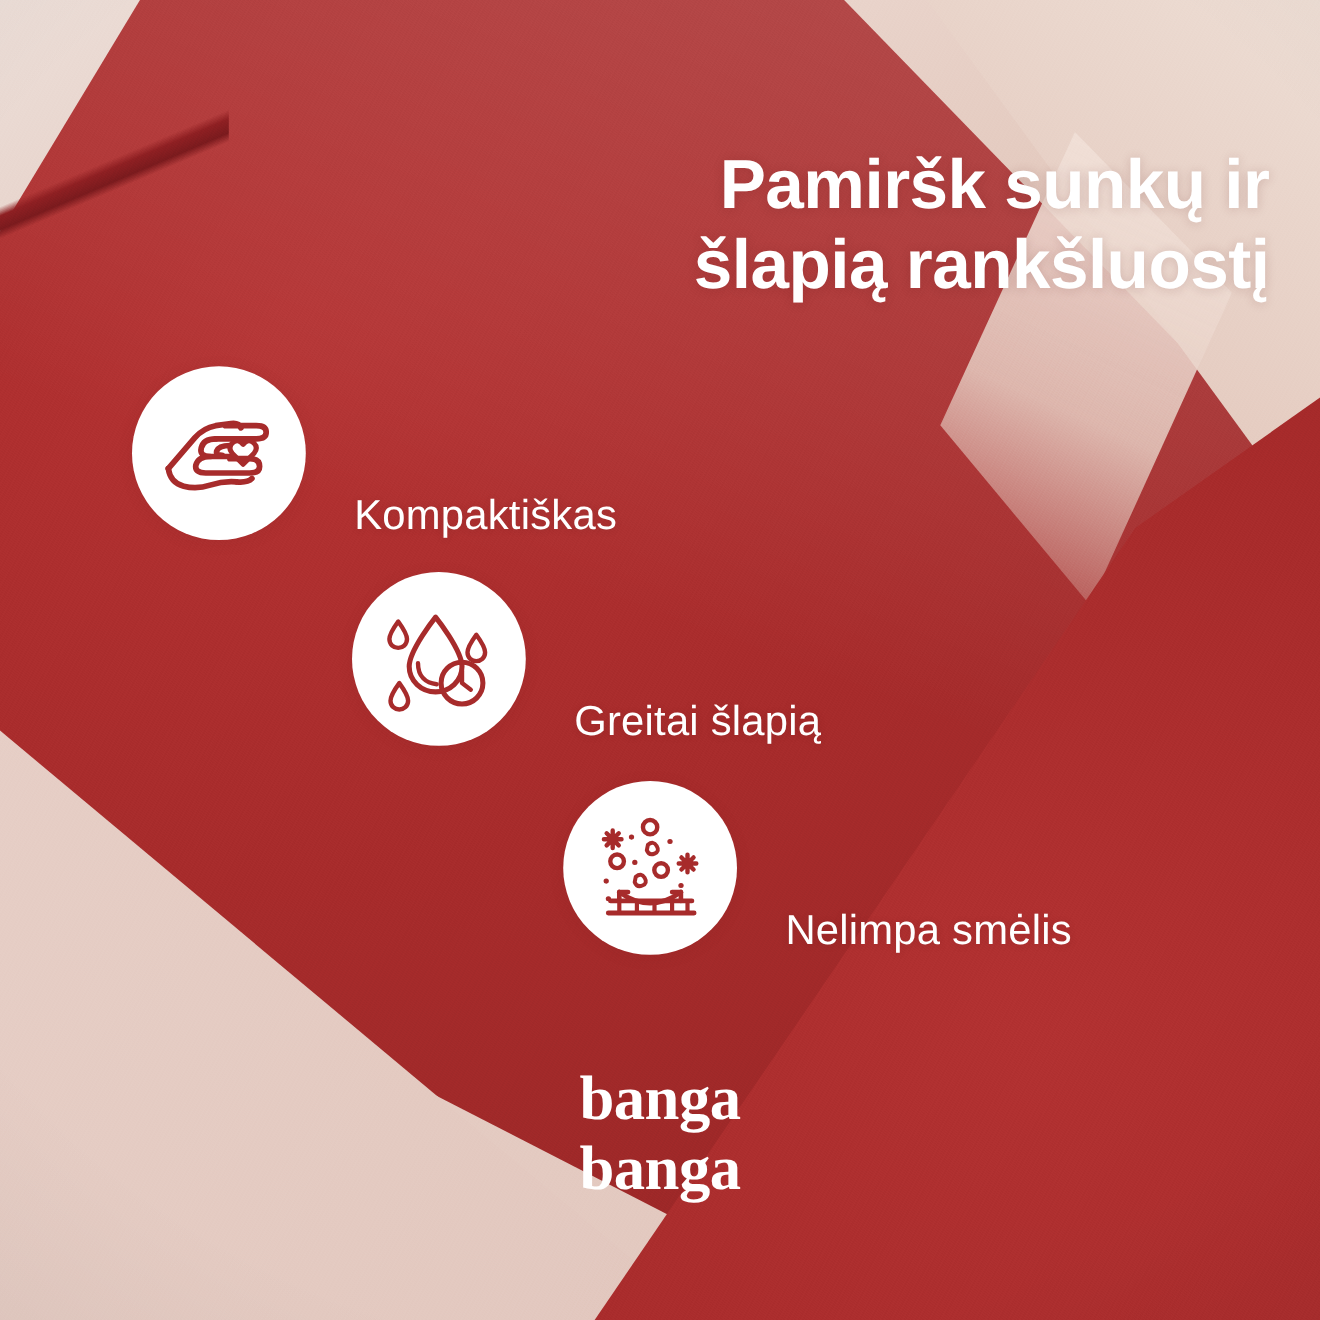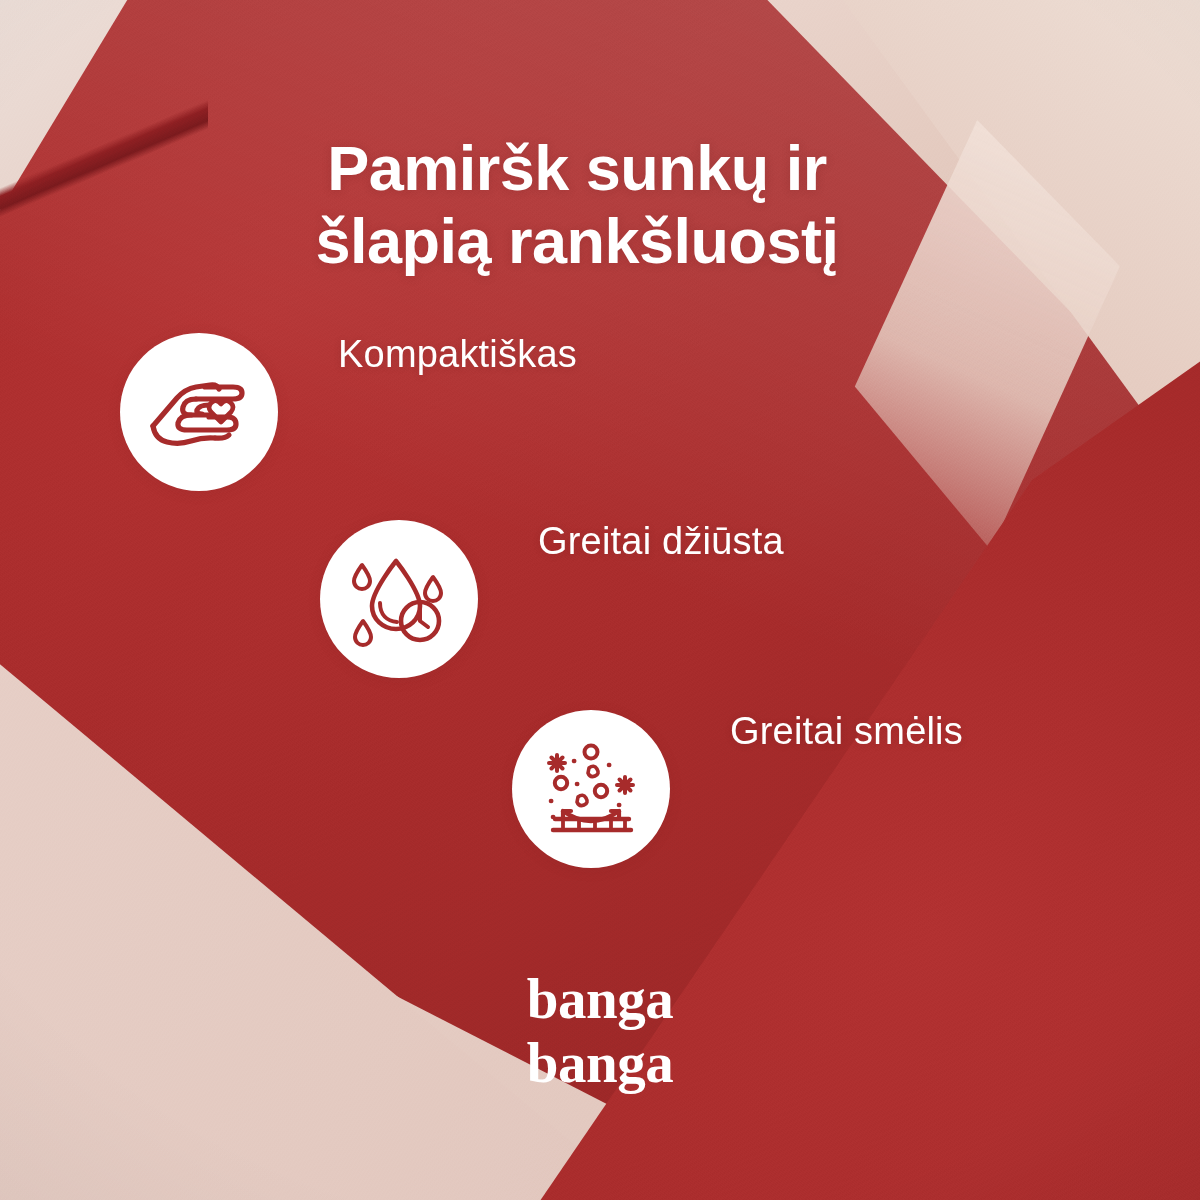--- a/index.html
+++ b/index.html
@@ -91,36 +91,36 @@
   }
   .bg-vignette{
     position:absolute; inset:0;
     background:radial-gradient(120% 110% at 50% 45%, rgba(0,0,0,0) 52%, rgba(0,0,0,.12) 100%);
   }
 
   
   .headline{
     position:absolute;
     left:0; right:46px; top:132px;
-    text-align:center;
+    text-align:right;
     color:#FFFFFF;
     font-weight:800;
     font-size:63px;
     line-height:1.16;
     letter-spacing:-0.5px;
     white-space:pre-line;
     text-shadow:0 1px 10px rgba(90,20,20,.18);
   }
 
   
   .feature{
     position:absolute;
     display:flex;
-    align-items:flex-start;
-    gap:60px;
+    align-items:flex-end;
+    gap:44px;
   }
   .feature-1{ left:120px; top:333px; }
   .feature-2{ left:320px; top:520px; }
   .feature-3{ left:512px; top:710px; }
 
   .badge{
     width:158px; height:158px;
     flex:0 0 158px;
     border-radius:50%;
     background:#FFFFFF;
@@ -214,21 +214,21 @@
 
           <path d="M84 28 C84 28 76 39 76 44 C76 49 80 52 84 52 C88 52 92 49 92 44 C92 39 84 28 84 28 Z" stroke-width="4"></path>
 
           <path d="M14 72 C14 72 6 83 6 88 C6 93 10 96 14 96 C18 96 22 93 22 88 C22 83 14 72 14 72 Z" stroke-width="4"></path>
 
           <circle cx="71" cy="72" r="19"></circle>
           <path d="M71 61 L71 72 L79 78" stroke-width="4"></path>
         </svg>
       </span>
     </div>
-    <span class="feature-label">Greitai džiūsta</span>
+    <span class="feature-label">Greitai šlapią</span>
   </div>
 
   <div class="feature feature-3">
     <div class="badge">
       <span>
         <svg width="100" height="100" viewBox="0 0 100 100" fill="none" stroke="#A72B2B" stroke-width="4.4" stroke-linecap="round" stroke-linejoin="round">
 
           <g stroke-width="4">
             <path d="M16 16 L16 32 M8 24 L24 24 M10.5 18.5 L21.5 29.5 M21.5 18.5 L10.5 29.5"></path>
             <path d="M84 38 L84 54 M76 46 L92 46 M78.5 40.5 L89.5 51.5 M89.5 40.5 L78.5 51.5"></path>
@@ -260,21 +260,21 @@
           <g stroke-width="3.8">
             <path d="M22 81 L22 90"></path>
             <path d="M38 81 L38 90"></path>
             <path d="M54 81 L54 90"></path>
             <path d="M70 81 L70 90"></path>
             <path d="M84 81 L84 90"></path>
           </g>
         </svg>
       </span>
     </div>
-    <span class="feature-label">Greitai smėlis</span>
+    <span class="feature-label">Nelimpa smėlis</span>
   </div>
 
   <div class="logo">
     <span class="logo-line">banga</span>
     <span class="logo-line logo-line-2">banga</span>
   </div>
 
 </div>
 
 </body></html>

